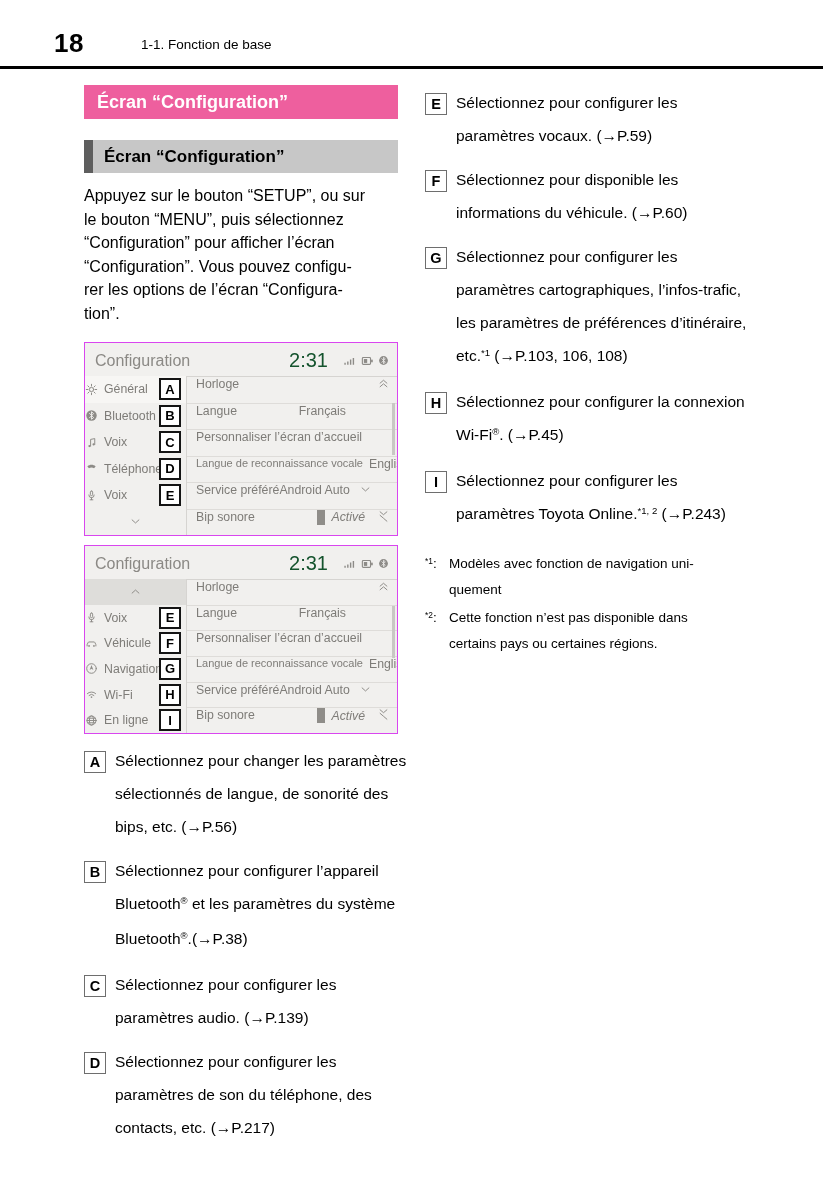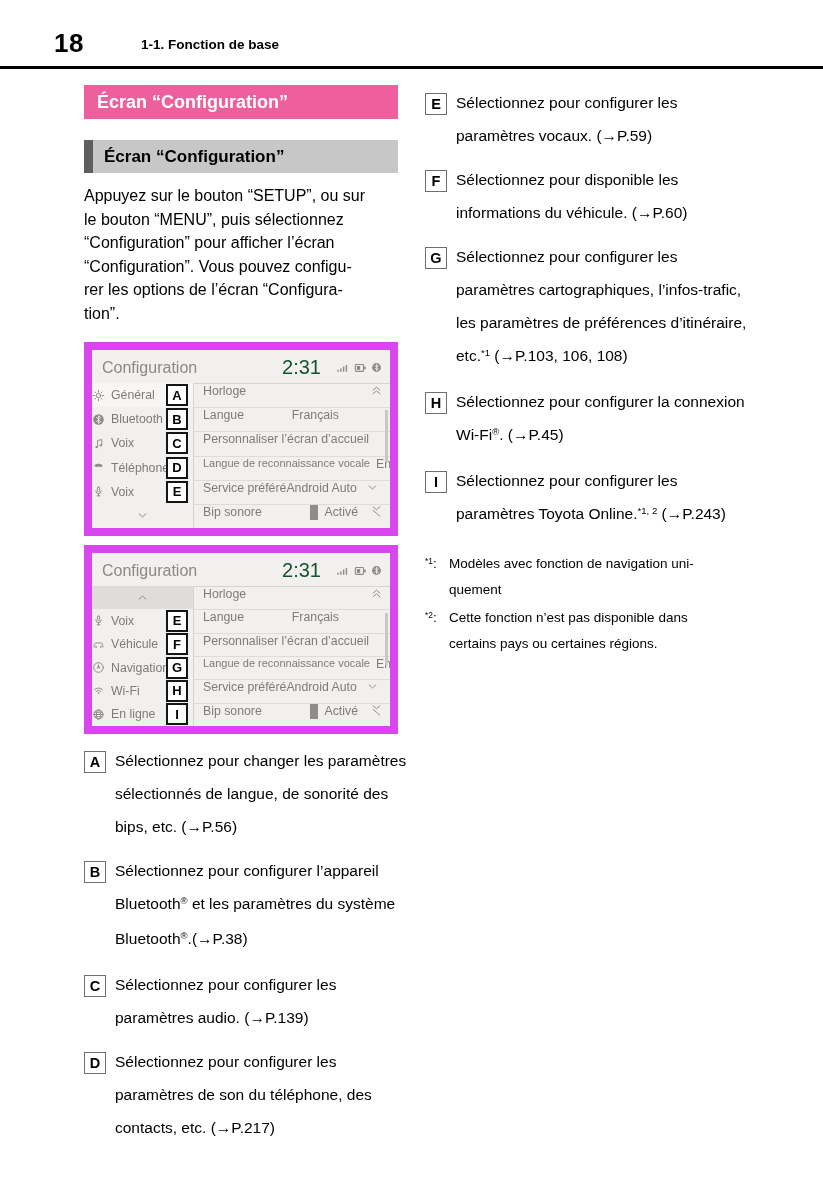--- a/index.html
+++ b/index.html
@@ -1,30 +1,30 @@
 <!DOCTYPE html>
 <html><head>
 <meta charset="utf-8">
 <style>
   html,body{margin:0;padding:0;background:#ffffff;}
   body{width:823px;height:1191px;position:relative;font-family:"Liberation Sans",sans-serif;color:#000;}
   .abs{position:absolute;}
   #page-number{left:54px;top:28px;font-size:26px;font-weight:bold;letter-spacing:.5px;}
-  #chapter{left:141px;top:37px;font-size:13.5px;font-weight:bold;}
+  #chapter{left:141px;top:37px;font-size:13.5px;font-weight:normal;}
   #top-rule{left:0;top:66px;width:823px;height:3px;background:#000;}
 
   #title-banner{left:84px;top:85px;width:314px;height:34px;background:#ee5f9e;color:#fff;
     font-weight:bold;font-size:18px;line-height:34px;padding-left:13px;box-sizing:border-box;}
   #section-banner{left:84px;top:140px;width:314px;height:33px;background:#c7c7c7;display:flex;align-items:center;}
   #section-accent{width:9px;height:33px;background:#5e5e5e;flex:none;}
   #section-banner-text{font-weight:bold;font-size:17px;padding-left:11px;}
 
   #intro{left:84px;top:184px;width:326px;font-size:16px;line-height:23.5px;white-space:pre-line;}
 
-  .screen{box-sizing:border-box;border:8px solid #d946ef;background:#f1f0ee;display:flex;flex-direction:column;overflow:hidden;}
+  .screen{box-sizing:border-box;border:1px solid #d946ef;background:#f1f0ee;display:flex;flex-direction:column;overflow:hidden;}
   #screen-0{left:84px;top:342px;width:314px;height:194px;}
   #screen-1{left:84px;top:545px;width:314px;height:189px;}
   .sc-header{display:flex;align-items:center;height:31px;padding:2px 8px 0 10px;flex:none;}
   .sc-title{font-size:16px;color:#8b8985;}
   .sc-time{font-size:20px;color:#14532d;margin-left:auto;}
   .sc-status{display:flex;align-items:center;gap:4px;margin-left:14px;}
   .sc-body{flex:1;display:flex;min-height:0;}
   .sc-side{width:101px;flex:none;display:flex;flex-direction:column;}
   .side-row{flex:1;display:flex;align-items:center;gap:6px;position:relative;
     color:#7e7c78;font-size:12.3px;white-space:nowrap;}
@@ -37,21 +37,21 @@
   .scrollbar{position:absolute;right:2px;top:26px;width:3px;height:52px;background:#c9c7c4;}
   .c-row{flex:1;display:flex;align-items:flex-start;padding:0 7px 0 9px;font-size:12.3px;color:#7e7c78;
     border-bottom:1px solid #dedcd9;white-space:nowrap;}
   .c-row.last{border-bottom:none;}
   .c-label.small{font-size:11px;}
   .v.mid{margin-left:auto;margin-right:44px;}
   .v.inline{margin-left:6px;}
   .v.sel{margin-left:auto;margin-right:9px;}
   .sel-chev{margin-right:20px;display:flex;}
   .edge{margin-left:auto;display:flex;}
-  .toggle-wrap{margin-left:auto;display:flex;align-items:center;gap:7px;margin-right:12px;}
+  .toggle-wrap{margin-left:auto;display:flex;align-items:center;gap:7px;margin-right:12px;font-style:italic;}
   .toggle-block{width:8px;height:15px;background:#8f8d89;}
   .chevbox{display:flex;}
 
   .items{display:flex;flex-direction:column;}
   #items-left{left:84px;top:744px;width:326px;}
   #right-col{left:425px;top:86px;width:322px;}
   .item{display:flex;align-items:flex-start;margin-bottom:11px;font-size:15.5px;line-height:33px;}
   .item-badge{flex:none;width:20px;height:20px;border:1px solid #6e6e6e;background:#fff;text-align:center;
     line-height:20px;font-weight:bold;font-size:14.5px;margin:7px 9px 0 0;}
   .item-text{flex:1;}

